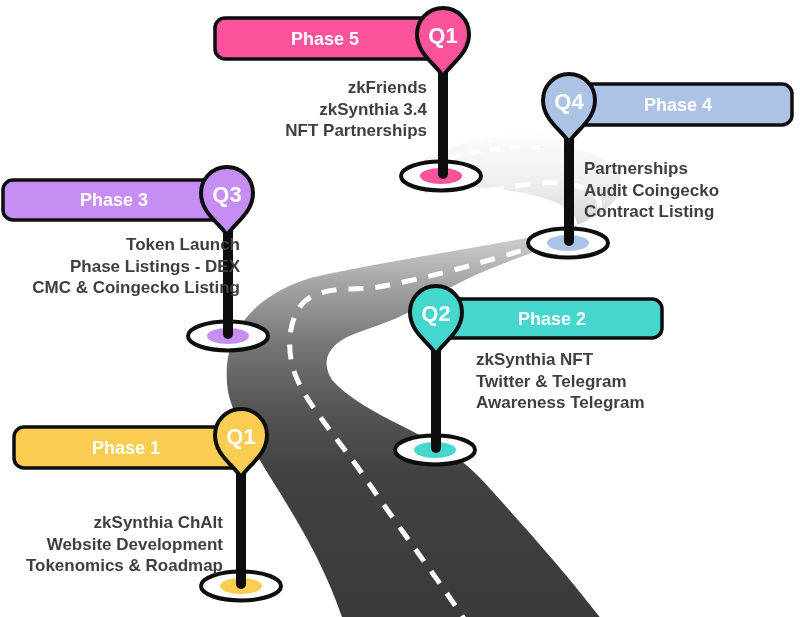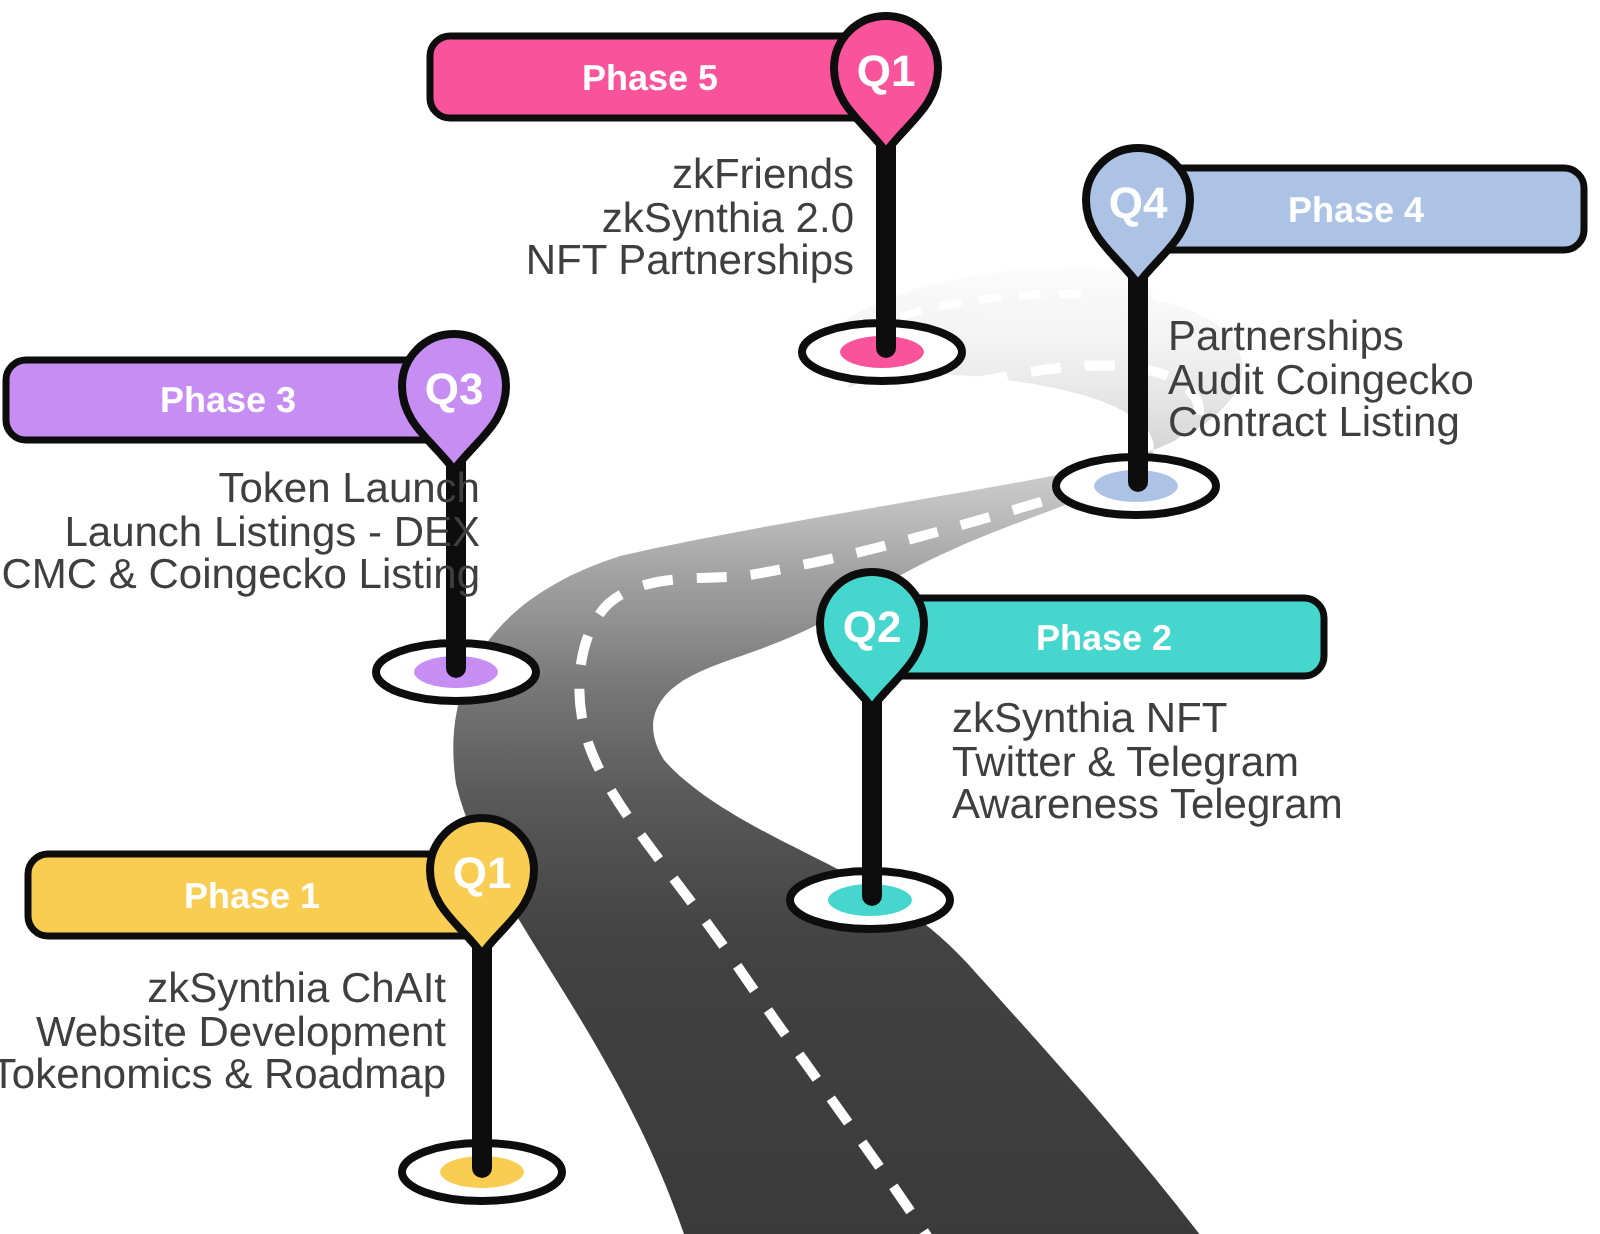--- a/index.html
+++ b/index.html
@@ -4,21 +4,21 @@
 <style>
   html,body{margin:0;padding:0;background:#ffffff;}
   #stage{
     position:relative;width:800px;height:617px;background:#ffffff;overflow:hidden;
     font-family:"Liberation Sans", sans-serif;
   }
   #road-svg{position:absolute;left:0;top:0;}
   .bar-label{font-weight:bold;fill:#ffffff;font-size:18px;}
   .q-label{font-weight:bold;fill:#ffffff;font-size:22px;}
   .items{
-    position:absolute;font-size:21px;font-weight:normal;color:#3f3f3f;
+    position:absolute;font-size:17px;font-weight:bold;color:#3f3f3f;
     line-height:21.5px;white-space:nowrap;
   }
   .items.right{text-align:right;}
   .items.left{text-align:left;}
 </style>
 </head>
 <body>
 
 <div id="stage">
 
@@ -140,41 +140,41 @@
       </g>
       <g transform="translate(241,435)">
         <path d="M0 42 C-10 28 -26 19 -26 0 A26 26 0 1 1 26 0 C26 19 10 28 0 42 Z" fill="#f8cd51"></path>
         <text class="q-label" x="0" y="9" text-anchor="middle" stroke="none">Q1</text>
       </g>
     </g>
   </svg>
 
   <div class="items right" style="right:373px;top:77px;">
     <div>zkFriends</div>
-    <div>zkSynthia 2.0</div>
+    <div>zkSynthia 3.4</div>
     <div>NFT Partnerships</div>
   </div>
 
   <div class="items left" style="left:584px;top:141px;margin-top:17px;">
     <div>Partnerships</div>
     <div>Audit Coingecko</div>
     <div>Contract Listing</div>
   </div>
 
   <div class="items right" style="right:560px;top:234px;">
     <div>Token Launch</div>
-    <div>Launch Listings - DEX</div>
+    <div>Phase Listings - DEX</div>
     <div>CMC &amp; Coingecko Listing</div>
   </div>
 
   <div class="items left" style="left:476px;top:349px;">
     <div>zkSynthia NFT</div>
     <div>Twitter &amp; Telegram</div>
     <div>Awareness Telegram</div>
   </div>
 
-  <div class="items right" style="right:577px;top:484px;">
+  <div class="items right" style="right:577px;top:512px;">
     <div>zkSynthia ChAIt</div>
     <div>Website Development</div>
     <div>Tokenomics &amp; Roadmap</div>
   </div>
 
 </div>
 
 </body></html>

